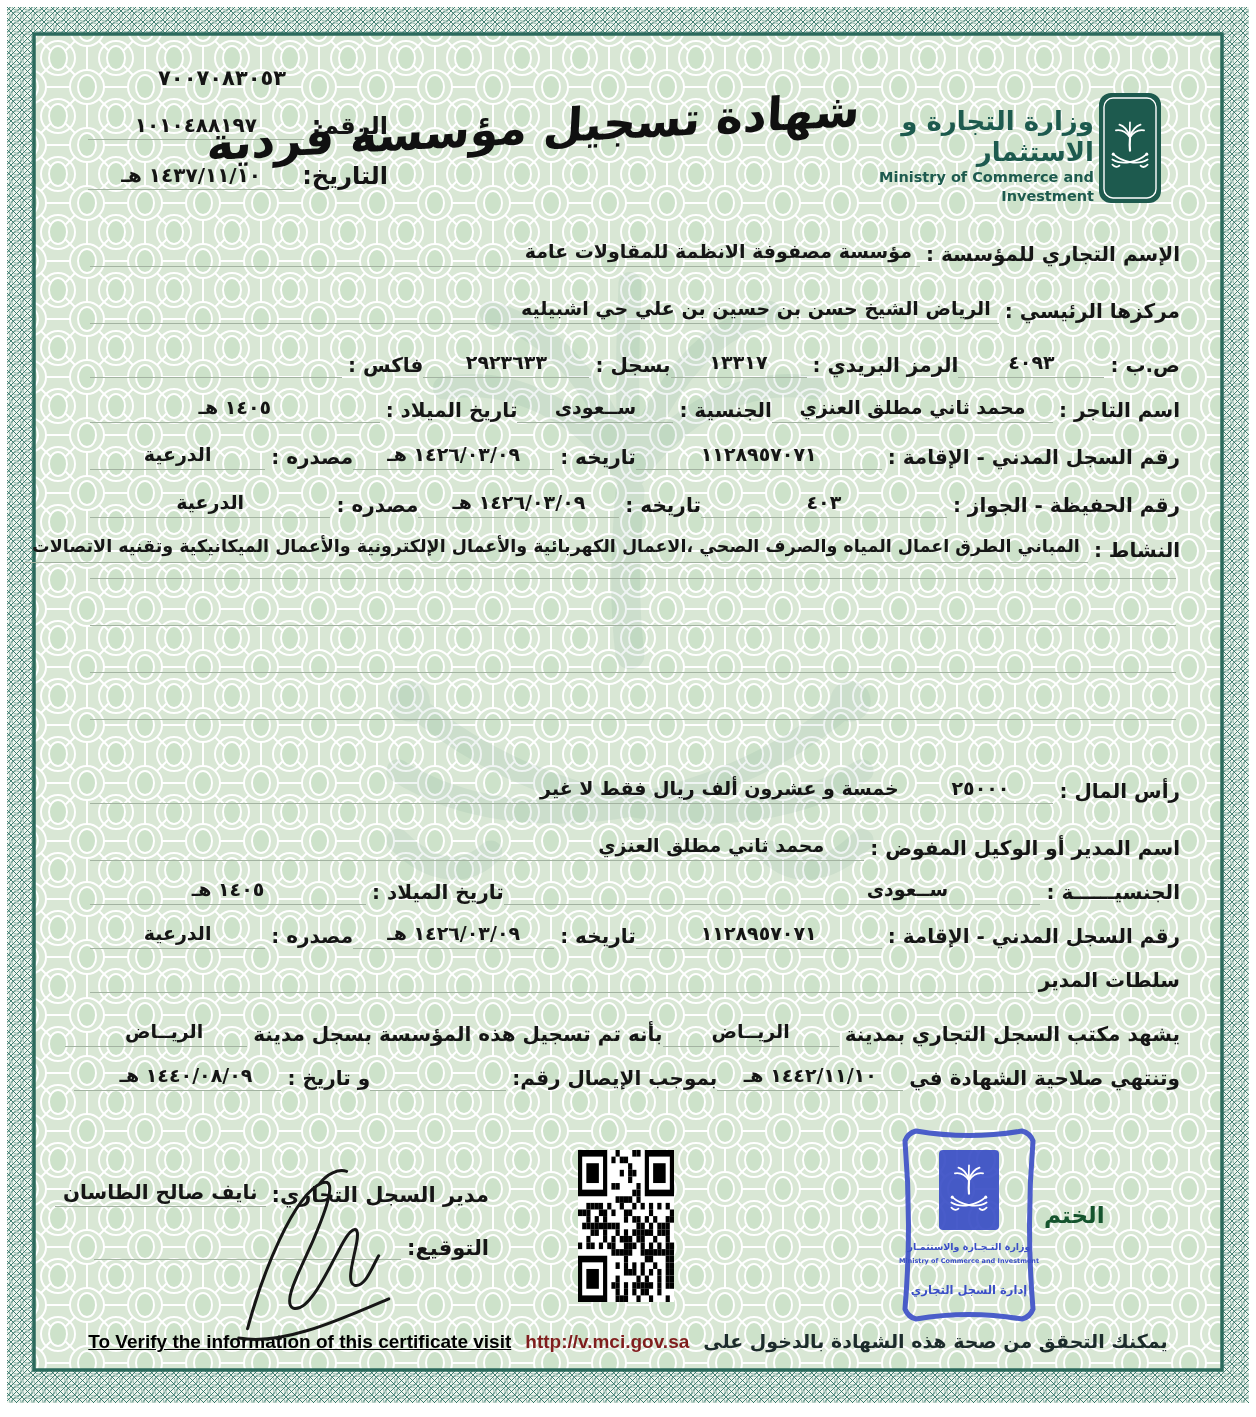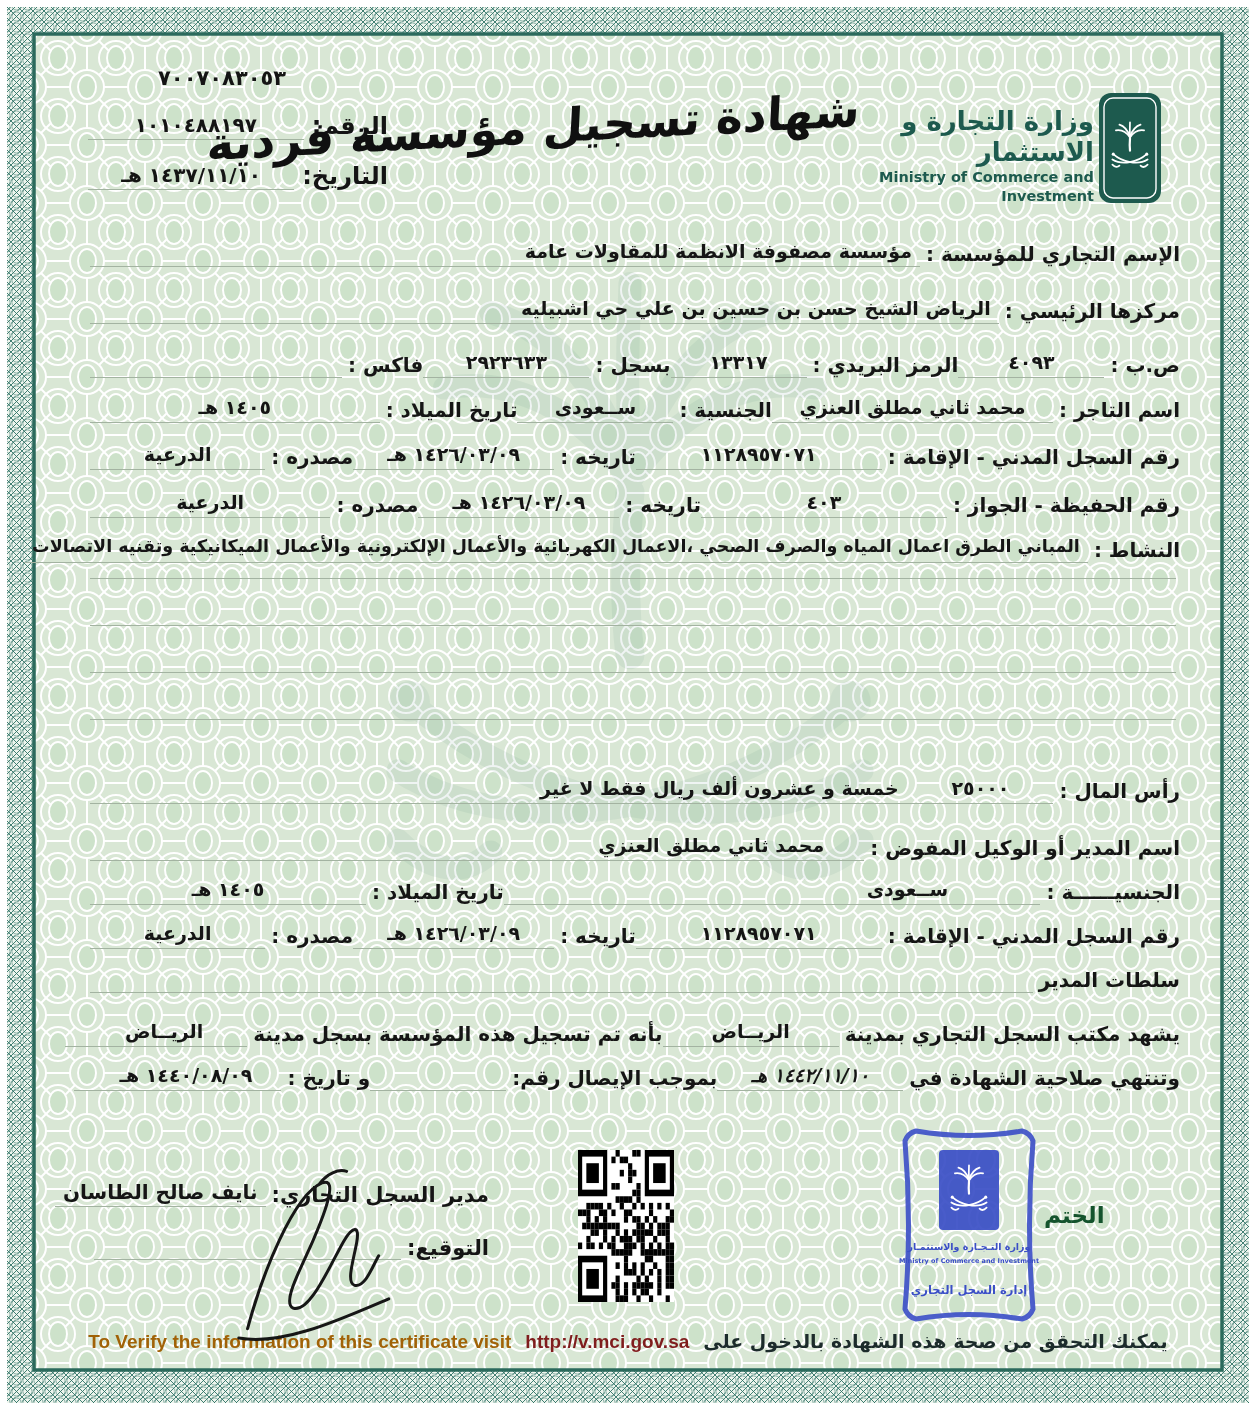--- a/index.html
+++ b/index.html
@@ -31,21 +31,21 @@
   .bottom-left{position:absolute;left:94px;top:1180px;width:395px;display:flex;
                flex-direction:column;gap:26px;}
   .bl-row{display:flex;direction:rtl;align-items:flex-end;font-weight:bold;font-size:21px;color:#151515;}
   .bl-row .slot{flex:1;font-size:20px;}
   .sig{position:absolute;left:210px;top:1168px;z-index:3;}
   .qr{position:absolute;left:578px;top:1150px;z-index:2;}
   .stamp{position:absolute;left:896px;top:1122px;z-index:2;}
   .seal-label{position:absolute;left:1044px;top:1202px;font-size:23px;font-weight:bold;color:#14532d;}
   .footer{position:absolute;left:0;top:1330px;width:100%;display:flex;justify-content:center;
           align-items:baseline;gap:14px;font-size:19px;color:#223;}
-  .footer .f-en{font-family:"Liberation Sans",sans-serif;font-weight:bold;color:#a16207;}
+  .footer .f-en{font-family:"Liberation Sans",sans-serif;font-weight:bold;color:#000000;text-decoration:underline;}
   .footer .f-url{color:#7f1d1d;font-family:"Liberation Sans",sans-serif;font-weight:bold;}
   .footer .f-ar{direction:rtl;font-weight:bold;color:#1c2b2b;}
   .act-val{font-size:17.5px;}
 </style>
 </head>
 <body>
 
 <div class="page">
 
   <svg class="bg-svg" width="1256" height="1417">
@@ -221,21 +221,21 @@
     <div class="row" style="top:1020px;">
       <span class="lb">يشهد مكتب السجل التجاري بمدينة</span>
       <span class="slot" style="flex:0 0 160px;">الريــاض</span>
       <span class="lb">بأنه تم تسجيل هذه المؤسسة بسجل مدينة</span>
       <span class="slot" style="flex:0 0 150px;">الريــاض</span>
       <span class="slot grow"></span>
     </div>
 
     <div class="row" style="top:1064px;">
       <span class="lb">وتنتهي صلاحية الشهادة في</span>
-      <span class="slot" style="flex:0 0 170px;font-style:italic;">١٤٤٢/١١/١٠ هـ</span>
+      <span class="slot" style="flex:0 0 170px;">١٤٤٢/١١/١٠ هـ</span>
       <span class="lb">بموجب الإيصال رقم:</span>
       <span class="slot" style="flex:0 0 120px;"></span>
       <span class="lb">و تاريخ :</span>
       <span class="slot" style="flex:0 0 175px;">١٤٤٠/٠٨/٠٩ هـ</span>
       <span class="slot grow"></span>
     </div>
 
     <div class="bottom-left">
       <div class="bl-row">
         <span class="lb">مدير السجل التجاري:</span>

